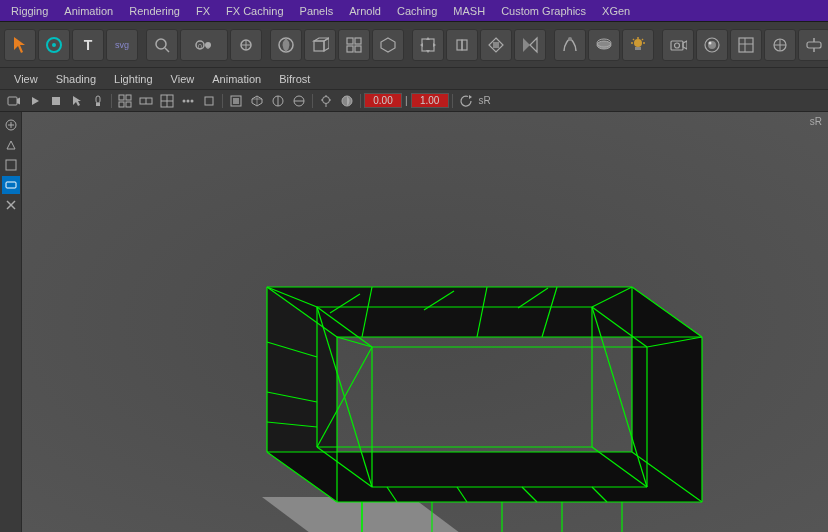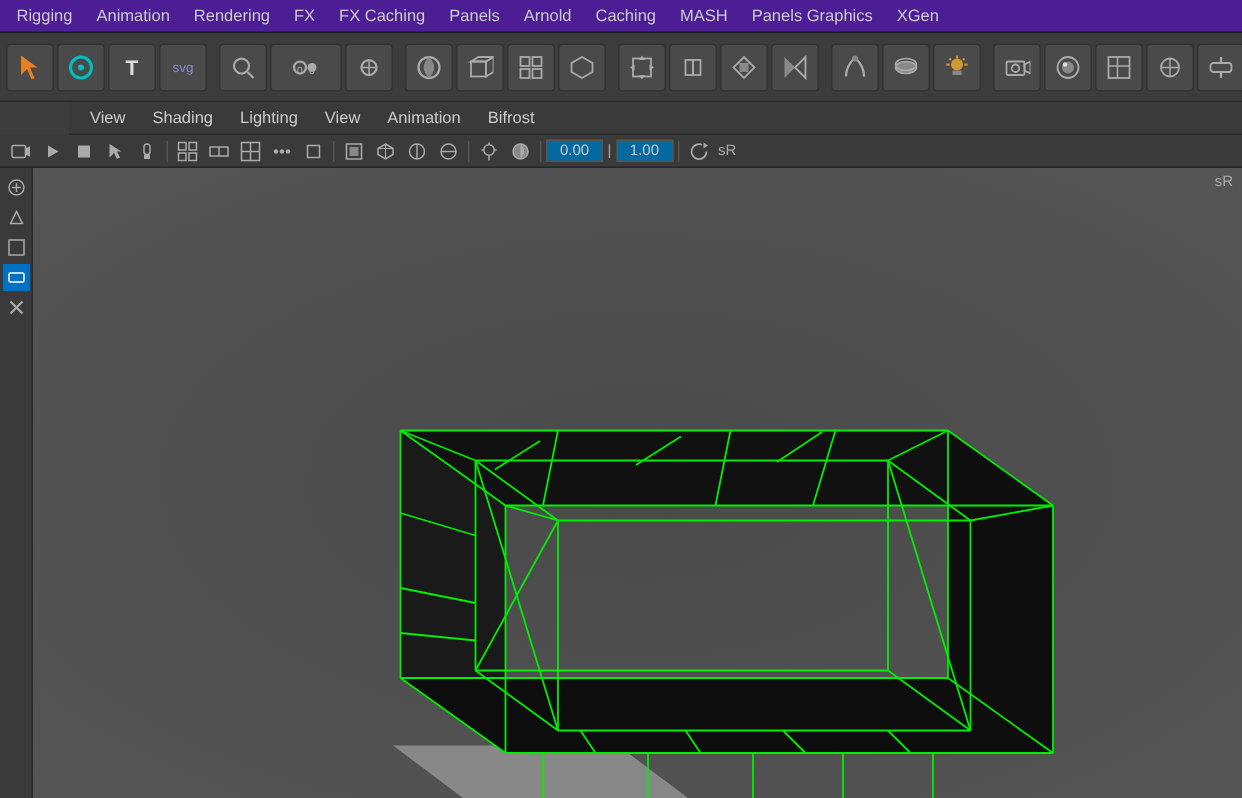--- a/index.html
+++ b/index.html
@@ -68,21 +68,20 @@
 
     
     #viewport-menu {
       display: flex;
       align-items: center;
       background: #3a3a3a;
       height: 22px;
       padding: 0 6px;
       gap: 2px;
       border-bottom: 1px solid #2a2a2a;
-      margin-left: 46px;
     }
     .vp-menu-item {
       padding: 2px 8px;
       color: #cccccc;
       font-size: 11px;
       cursor: pointer;
     }
 
     
     #viewport-toolbar {
@@ -100,21 +99,21 @@
       height: 18px;
       display: flex;
       align-items: center;
       justify-content: center;
       font-size: 10px;
       color: #aaa;
       cursor: pointer;
       flex-shrink: 0;
     }
     .vp-tool-input {
-      background: #0369a1;
+      background: #b91c1c;
       border: 1px solid #555;
       color: #ccc;
       font-size: 10px;
       width: 38px;
       height: 15px;
       text-align: center;
       padding: 0 2px;
     }
     .vp-separator {
       width: 1px;
@@ -190,21 +189,21 @@
 <div id="top-menu">
   <span class="menu-item">Rigging</span>
   <span class="menu-item">Animation</span>
   <span class="menu-item">Rendering</span>
   <span class="menu-item">FX</span>
   <span class="menu-item">FX Caching</span>
   <span class="menu-item">Panels</span>
   <span class="menu-item">Arnold</span>
   <span class="menu-item">Caching</span>
   <span class="menu-item">MASH</span>
-  <span class="menu-item">Panels Graphics</span>
+  <span class="menu-item">Custom Graphics</span>
   <span class="menu-item">XGen</span>
 </div>
 
 <div id="toolbar">
 
   <div class="tool-btn orange">
     <svg width="18" height="18" viewBox="0 0 18 18">
         <polygon points="3,1 3,14 7,10 10,17 12,16 9,9 14,9" fill="#e87f20" stroke="none"></polygon>
       </svg>
   </div>

